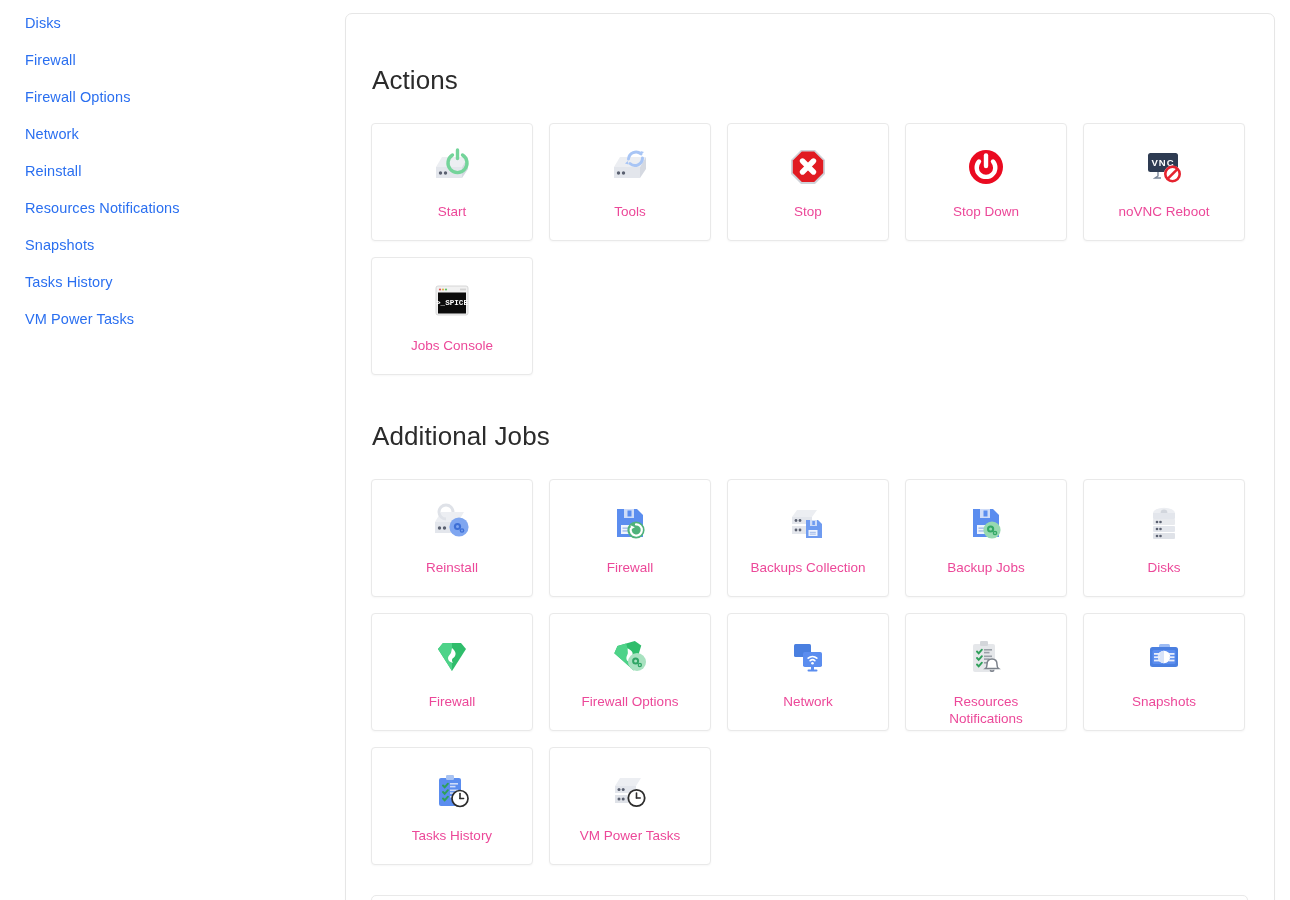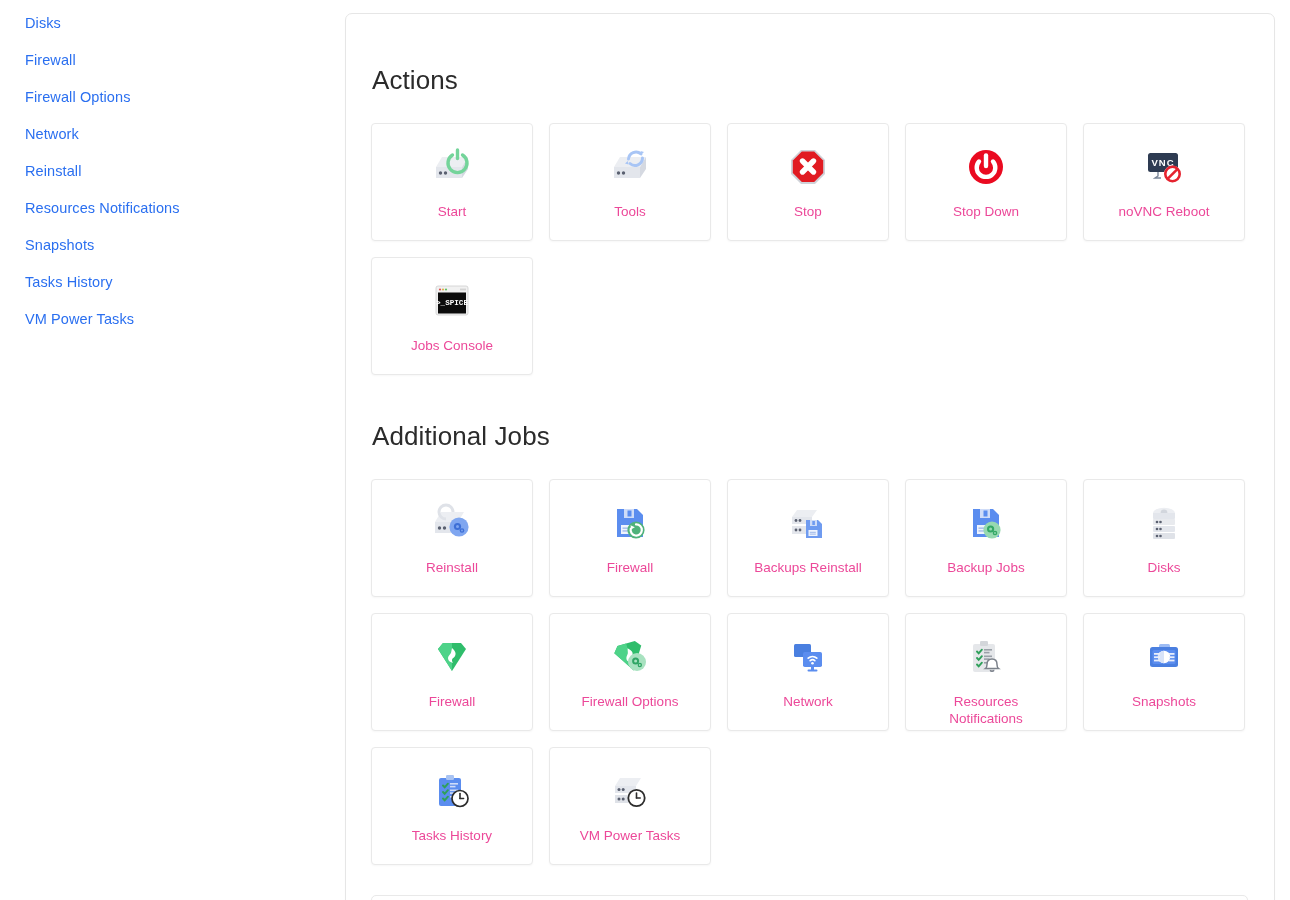--- a/index.html
+++ b/index.html
@@ -266,21 +266,21 @@
               <circle cx="13" cy="29" r="1.4" fill="#5a6070"></circle>
               <circle cx="17" cy="29" r="1.4" fill="#5a6070"></circle>
               <path d="M23 19 h12 l4 4 v14 h-16 z" fill="#6f9bf0"></path>
               <rect x="27" y="19" width="7" height="6" fill="#cfdcf8"></rect>
               <rect x="29.3" y="20" width="2.6" height="4" fill="#6f9bf0"></rect>
               <rect x="25.5" y="29" width="9" height="6" fill="#eef3fd"></rect>
               <rect x="26.8" y="30.8" width="6" height="1" fill="#9db7e8"></rect>
               <rect x="26.8" y="32.6" width="6" height="1" fill="#9db7e8"></rect>
             </svg>
           </span>
-          <span class="lbl">Backups Reinstall</span>
+          <span class="lbl">Backups Collection</span>
         </a>
 
         <a class="tile" href="#">
           <span class="ico">
             <svg width="50" height="44" viewBox="0 0 50 44">
               <path d="M12 8 h20 l6 6 v22 h-26 z" fill="#5b8def"></path>
               <rect x="19" y="8" width="10" height="9" fill="#cfdcf8"></rect>
               <rect x="22.5" y="9.5" width="4" height="6" fill="#5b8def"></rect>
               <rect x="16" y="24" width="13" height="9" fill="#eef3fd"></rect>
               <rect x="17.5" y="26.5" width="9" height="1.3" fill="#9db7e8"></rect>

